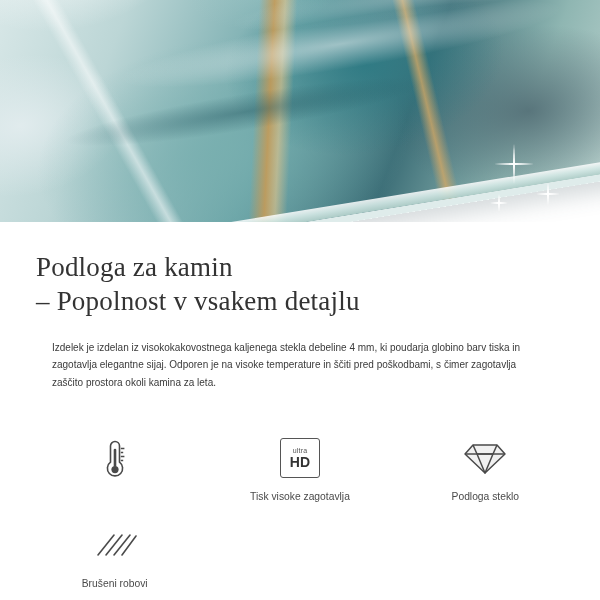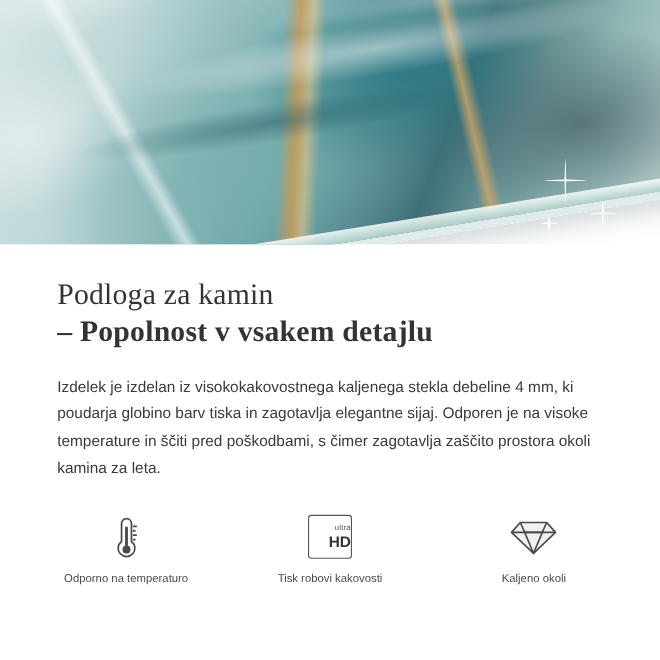--- a/index.html
+++ b/index.html
@@ -116,37 +116,37 @@
     height: 2px;
     box-shadow: 0 0 6px 2px rgba(255,255,255,0.85);
     clip-path: polygon(0 50%, 50% 0, 100% 50%, 50% 100%);
   }
   .sparkle-1 { right: 66px; bottom: 38px; }
   .sparkle-2 { right: 40px; bottom: 16px; width: 24px; height: 24px; }
   .sparkle-3 { right: 92px; bottom: 10px; width: 18px; height: 18px; }
 
   
   .content {
-    padding: 28px 36px 0 52px;
+    padding: 28px 36px 0 36px;
   }
   .headline {
     font-family: "Liberation Serif", serif;
     font-size: 27px;
     line-height: 1.27;
     font-weight: 400;
     color: #333333;
     margin: 0 0 20px 0;
     letter-spacing: 0.2px;
   }
-  .headline .l2 { display: block; font-weight: bold; }
+  .headline .l2 { display: block; }
   .body-copy {
-    font-size: 14px;
+    font-size: 10px;
     line-height: 1.78;
     color: #3a3a3a;
-    margin: 0;
+    margin: 16px;
     max-width: 530px;
   }
 
   
   .features {
     margin-top: 26px;
     padding: 0 22px;
     display: grid;
     grid-template-columns: repeat(3, 1fr);
     grid-row-gap: 18px;
@@ -171,21 +171,21 @@
     text-align: center;
     line-height: 1.3;
   }
   .ultrahd {
     width: 38px;
     height: 38px;
     border: 1.6px solid #555;
     border-radius: 3px;
     display: flex;
     flex-direction: column;
-    align-items: flex-end;
+    align-items: center;
     justify-content: center;
     line-height: 1;
   }
   .ultrahd .u1 {
     font-size: 7px;
     letter-spacing: 0.2px;
     color: #555;
     margin-bottom: 1px;
   }
   .ultrahd .u2 {
@@ -225,42 +225,52 @@
 
     <div class="feature">
       <div class="feature-icon">
         <svg width="30" height="44" viewBox="0 0 30 44" fill="none" stroke="#4a4a4a" stroke-width="1.6">
           <path d="M15 5.5 a4.5 4.5 0 0 1 4.5 4.5 v16.2 a7.6 7.6 0 1 1 -9 0 V10 A4.5 4.5 0 0 1 15 5.5 z"></path>
           <path d="M15 14 v15.5" stroke-width="2.6" stroke-linecap="round"></path>
           <circle cx="15" cy="33.6" r="3.6" fill="#4a4a4a" stroke="none"></circle>
           <path d="M20.8 12.5 h3.6 M20.8 16.5 h2.4 M20.8 20.5 h3.6 M20.8 24.5 h2.4"></path>
         </svg>
       </div>
-      <div class="feature-label">Odporno na temperaturo</div>
     </div>
 
     <div class="feature">
       <div class="feature-icon">
         <div class="ultrahd">
           <span class="u1">ultra</span>
           <span class="u2">HD</span>
         </div>
       </div>
-      <div class="feature-label">Tisk robovi kakovosti</div>
+      <div class="feature-label">Tisk visoke zagotavlja</div>
     </div>
 
 
     <div class="feature">
       <div class="feature-icon">
         <svg width="46" height="42" viewBox="0 0 46 42" fill="none" stroke="#4a4a4a" stroke-width="1.5" stroke-linejoin="round">
           <path d="M11 8 h24 l8 9 L23 36 L3 17 z" fill="#4a4a4a" fill-opacity="0.08"></path>
           <path d="M3 17 h40"></path>
           <path d="M11 8 l4 9 L23 36 L31 17 l4 -9"></path>
           <path d="M15 17 h16"></path>
         </svg>
       </div>
-      <div class="feature-label">Kaljeno okoli</div>
-    </div>
-
+      <div class="feature-label">Podloga steklo</div>
+    </div>
+
+    <div class="feature">
+      <div class="feature-icon">
+        <svg width="46" height="34" viewBox="0 0 46 34" fill="none" stroke="#4a4a4a" stroke-width="1.6" stroke-linecap="round">
+          <path d="M6 27 L22 7"></path>
+          <path d="M14 27 L30 7"></path>
+          <path d="M22 27 L38 7"></path>
+          <path d="M30 27 L44 8"></path>
+        </svg>
+      </div>
+      <div class="feature-label">Brušeni robovi</div>
+    </div>
 
 
   </div>
 </div>
 
 </body></html>

